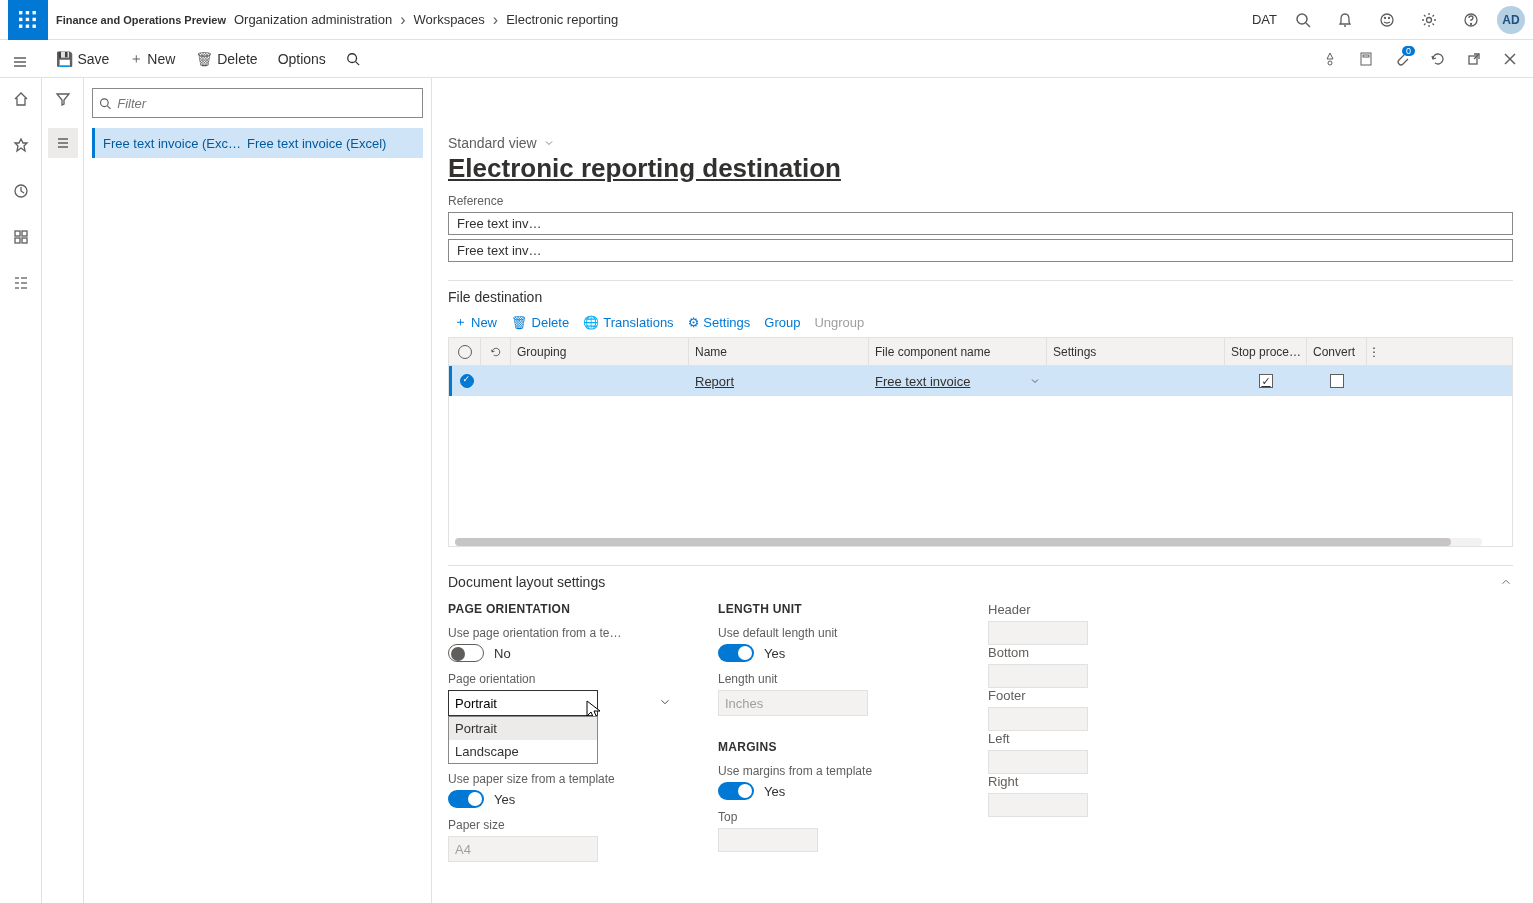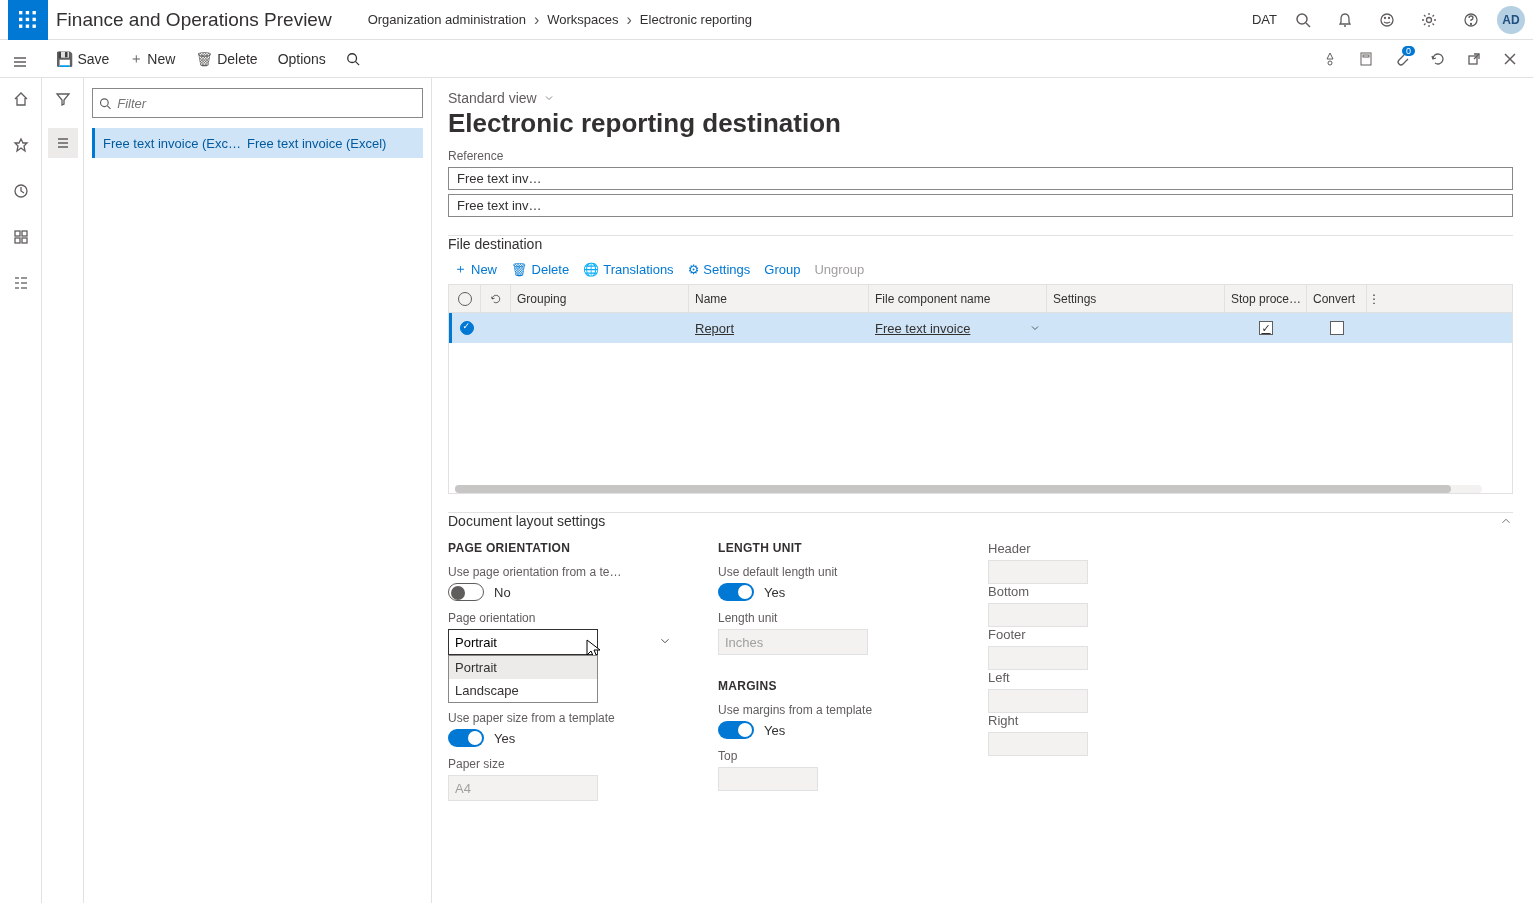--- a/index.html
+++ b/index.html
@@ -1,20 +1,20 @@
 <!DOCTYPE html>
 <html><head>
 <meta charset="utf-8">
 <style>
 * { box-sizing: border-box; margin: 0; padding: 0; }
 body { font-family: "Segoe UI", Arial, sans-serif; font-size: 13px; color: #323130; background: #fff; overflow: hidden; }
 .topbar { height: 40px; background: #fff; border-bottom: 1px solid #e1e1e1; display: flex; align-items: center; padding: 0 8px; }
 .waffle { width: 40px; height: 40px; display: flex; align-items: center; justify-content: center; background: #0078d4; color: #fff; margin-right: 8px; }
 .waffle svg { width: 18px; height: 18px; }
-.app-title { font-weight: 400; font-size: 19px; color: #323130; margin-right: 36px; }
+.app-title { font-weight: 700; font-size: 11px; color: #323130; margin-right: 8px; }
 .breadcrumb { display: flex; align-items: center; color: #605e5c; font-size: 13px; gap: 8px; }
 .breadcrumb .crumb { color: #323130; text-align: center; }
 .breadcrumb .sep { font-size: 16px; color: #605e5c; user-select: none; }
 .topbar-right { margin-left: auto; display: flex; align-items: center; gap: 10px; }
 .topbar-right .iconbtn { width: 32px; height: 32px; display: flex; align-items: center; justify-content: center; color: #605e5c; }
 .avatar { width: 28px; height: 28px; border-radius: 50%; background: #b5cfe3; color: #215080; display: flex; align-items: center; justify-content: center; font-size: 12px; font-weight: 600; }
 .actionbar { height: 38px; border-bottom: 1px solid #e1e1e1; display: flex; align-items: center; padding: 0 8px; }
 .ab-left { display: flex; align-items: center; gap: 4px; margin-left: 40px; }
 .ab-btn { display: flex; align-items: center; gap: 4px; padding: 4px 8px; color: #323130; font-size: 14px; }
 .ab-btn .ico { color: #605e5c; }
@@ -25,26 +25,26 @@
 .leftrail { width: 42px; border-right: 1px solid #e1e1e1; display: flex; flex-direction: column; align-items: center; padding-top: 6px; gap: 16px; }
 .leftrail .iconbtn { width: 30px; height: 30px; display: flex; align-items: center; justify-content: center; color: #605e5c; }
 .toolcol { width: 42px; border-right: 1px solid #e1e1e1; display: flex; flex-direction: column; align-items: center; padding-top: 6px; gap: 14px; }
 .toolcol .iconbtn { width: 30px; height: 30px; display: flex; align-items: center; justify-content: center; color: #605e5c; }
 .listpane { width: 348px; border-right: 1px solid #e1e1e1; padding: 10px 8px; }
 .filterbox { width: 100%; height: 30px; border: 1px solid #8a8886; display: flex; align-items: center; padding: 0 6px; gap: 6px; color: #605e5c; }
 .filterbox input { border: none; outline: none; width: 100%; font-style: italic; color: #605e5c; font-size: 13px; }
 .listitem { margin-top: 10px; height: 30px; display: flex; align-items: center; padding: 0 8px; background: #cfe4f7; border-left: 3px solid #0078d4; color: #005a9e; font-size: 13px; gap: 6px; }
 .listitem .c1 { white-space: nowrap; overflow: hidden; text-overflow: ellipsis; max-width: 140px; }
 .content { flex: 1; padding: 12px 20px 12px 16px; overflow-y: auto; position: relative; }
-.viewsel { color: #605e5c; font-size: 14px; display: flex; align-items: center; gap: 6px; }
-.pagetitle { font-size: 26px; font-weight: 600; margin-top: 2px; margin-bottom: 10px; }
+.viewsel { color: #605e5c; font-size: 14px; display: flex; align-items: center; gap: 6px; margin-top: 45px; }
+.pagetitle { font-size: 26px; font-weight: 600; margin-top: 2px; margin-bottom: 10px; text-decoration: underline; }
 .reflabel { font-size: 12px; color: #605e5c; }
 .refrow { display: flex; gap: 4px; margin-top: 4px; flex-direction: column; }
 .refbox { border: 1px solid #8a8886; padding: 3px 8px; font-size: 13px; min-width: 95px; }
-.section { border-top: 1px solid #e1e1e1; margin-top: 18px; padding-top: 0; }
+.section { border-top: 1px solid #e1e1e1; margin-top: 18px; padding-top: 8px; }
 .sectionhead { font-size: 14px; color: #323130; margin-bottom: 6px; display: flex; align-items: center; justify-content: space-between; }
 .sectionhead .chev { color: #605e5c; }
 .sectionhead.light { font-weight: 400; }
 .gridtoolbar { display: flex; align-items: center; gap: 14px; padding: 2px 6px; }
 .gridtoolbar .lnk { color: #0078d4; font-size: 13px; display: flex; align-items: center; gap: 4px; }
 .gridtoolbar .lnk.disabled { color: #a19f9d; }
 .grid { border: 1px solid #e1e1e1; margin-top: 4px; }
 .grid-head { display: flex; background: #f3f2f1; border-bottom: 1px solid #e1e1e1; height: 28px; align-items: center; }
 .grid-head .gh { padding: 0 6px; font-size: 12px; color: #323130; border-right: 1px solid #e1e1e1; height: 100%; display: flex; align-items: center; overflow: hidden; white-space: nowrap; text-overflow: ellipsis; }
 .gh-sel { width: 32px; justify-content: center; }

